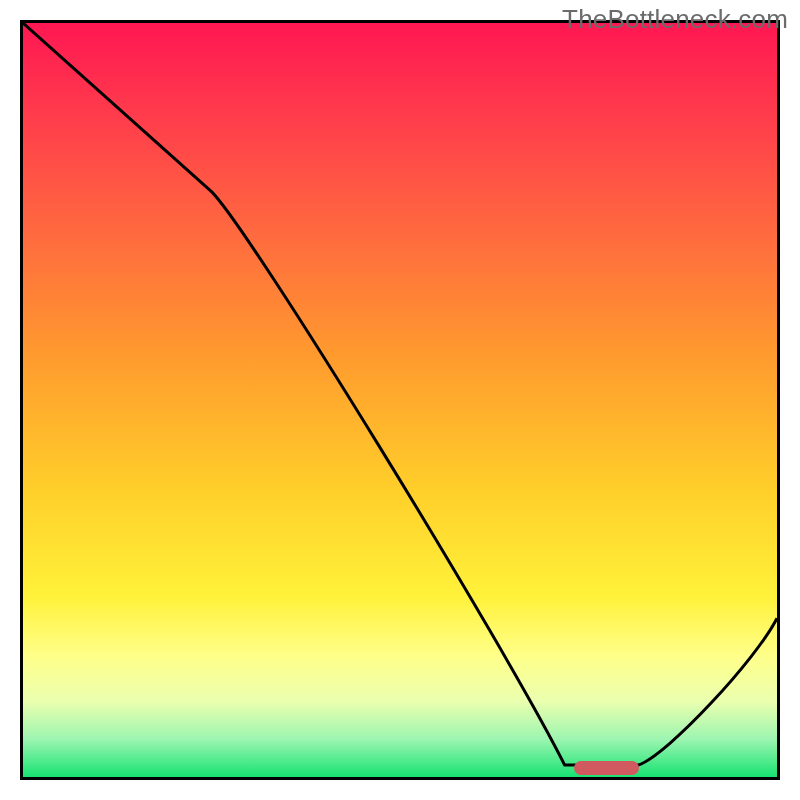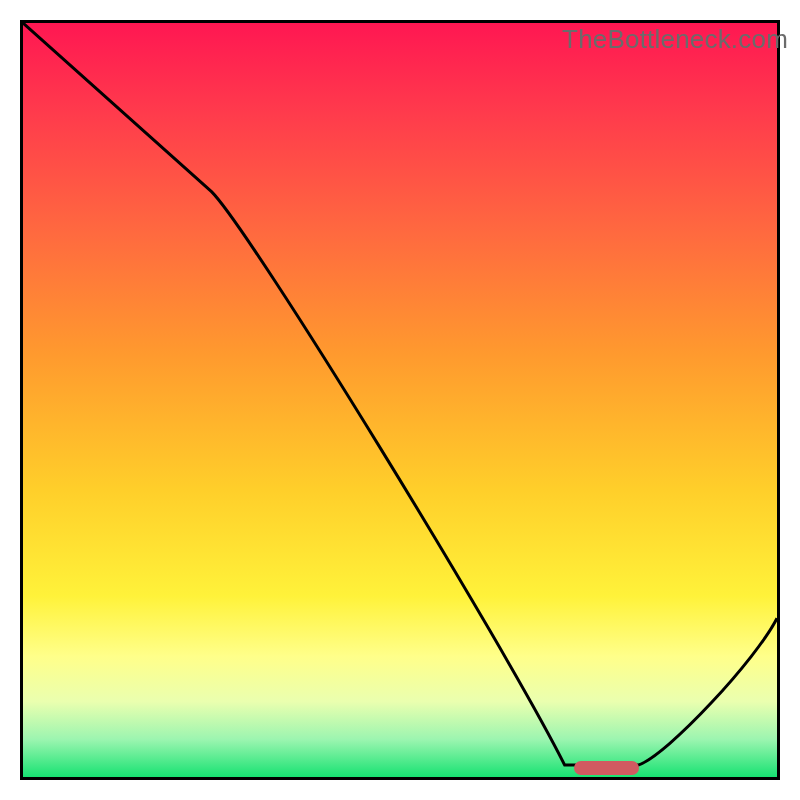--- a/index.html
+++ b/index.html
@@ -17,21 +17,20 @@
   }
   .watermark {
     position: absolute;
     top: 4px;
     right: 12px;
     font-size: 26px;
     font-weight: 500;
     color: #6b6b6b;
     letter-spacing: 0.2px;
     z-index: 3;
-    margin-top: 20px;
   }
   .plot-area {
     position: absolute;
     left: 20px;
     top: 20px;
     width: 760px;
     height: 760px;
     box-sizing: border-box;
     border: 3px solid #000000;
     overflow: hidden;

